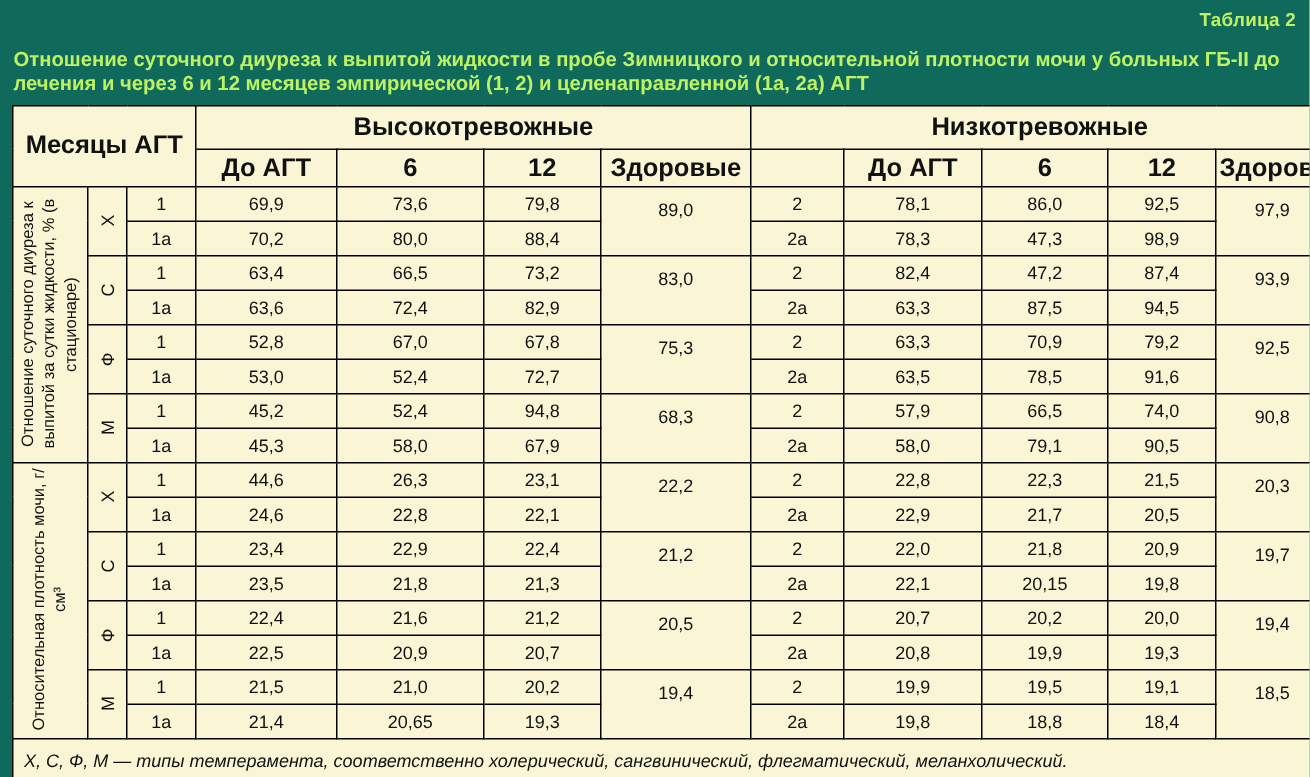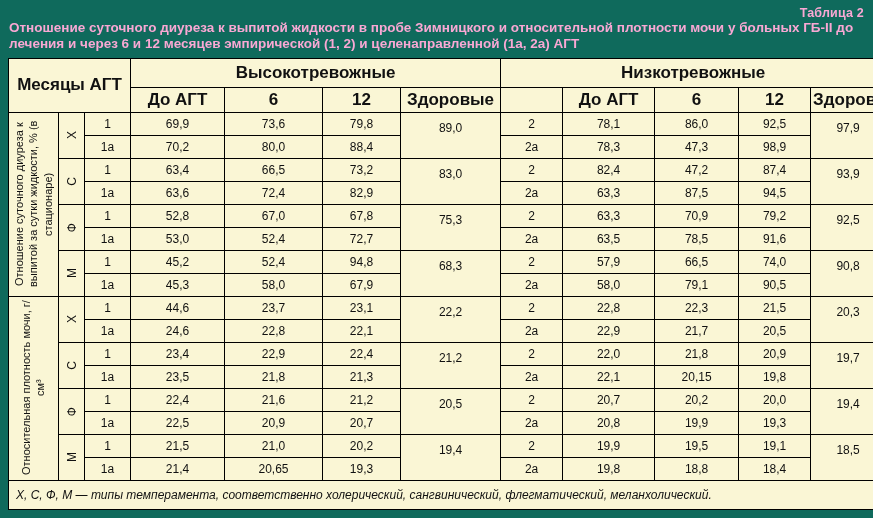--- a/index.html
+++ b/index.html
@@ -7,23 +7,23 @@
     width:873px; height:518px;
     background:#0f6a5c;
     font-family:"Liberation Sans", sans-serif;
     overflow:hidden;
   }
   .frame {
     box-sizing:border-box;
     width:873px; height:518px;
     padding:5px 8px 7px 8px;
   }
-  .masthead { color:#f9a8d4; padding:1px 1px 5px 1px; }
+  .masthead { color:#bef264; padding:1px 1px 5px 1px; }
   .table-label { text-align:right; font-weight:bold; font-size:12.5px; letter-spacing:0.2px; }
-  .title { font-weight:bold; font-size:13.5px; line-height:1.22; margin-top:0; max-width:850px; }
+  .title { font-weight:bold; font-size:13.5px; line-height:1.22; margin-top:12px; max-width:850px; }
 
   table {
     width:100%;
     border-collapse:collapse;
     table-layout:fixed;
     background:#faf6d5;
   }
   th, td {
     border:1px solid #000000;
     text-align:center;
@@ -229,21 +229,21 @@
               <span class="vert">Относительная плотность мочи, г/см³</span>
             </div>
           </td>
           <td rowspan="2">
             <div class="vwrap">
               <span class="vtemp">Х</span>
             </div>
           </td>
           <td>1</td>
           <td>44,6</td>
-          <td>23,7</td>
+          <td>26,3</td>
           <td>23,1</td>
           <td rowspan="2" class="healthy">22,2</td>
           <td>2</td>
           <td>22,8</td>
           <td>22,3</td>
           <td>21,5</td>
           <td rowspan="2" class="healthy">20,3</td>
         </tr>
         <tr>
           <td>1а</td>

